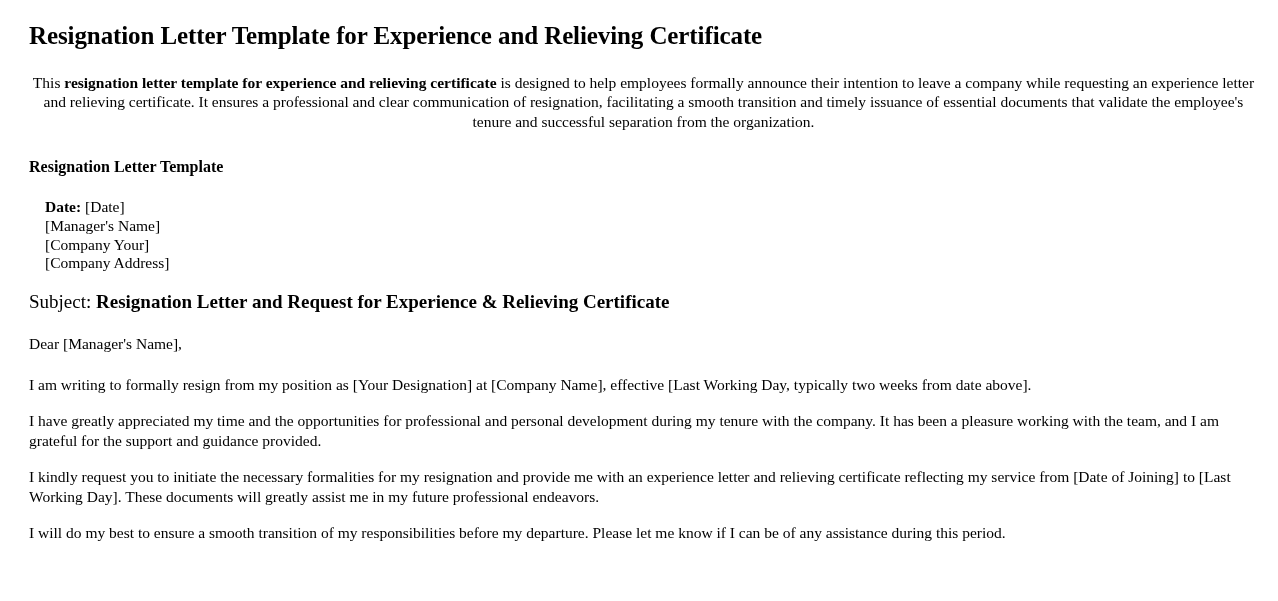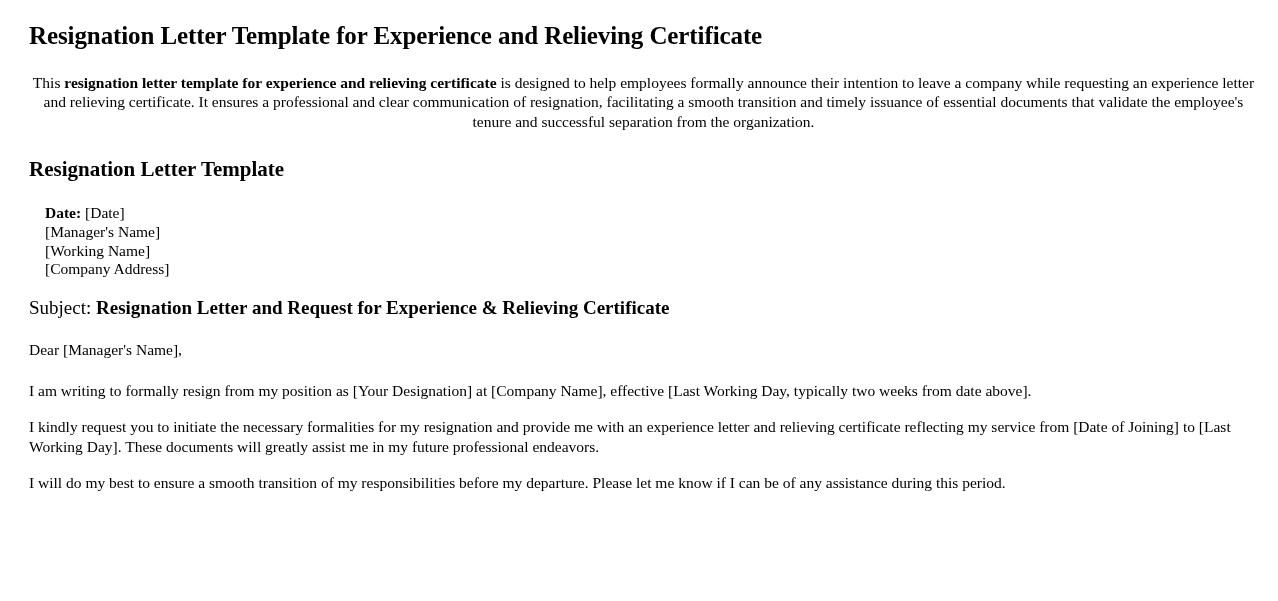--- a/index.html
+++ b/index.html
@@ -28,21 +28,21 @@
   p.intro {
     font-size: 15.5px;
     line-height: 1.26;
     margin: 0 0 26px 0;
     text-align: center;
   }
   p.intro b {
     font-weight: bold;
   }
   h2.section-title {
-    font-size: 21px;
+    font-size: 16px;
     font-weight: bold;
     margin: 0 0 22px 0;
     line-height: 1.2;
   }
   .block {
     font-size: 15.5px;
     line-height: 1.2;
     margin: 0 0 18px 16px;
   }
   .block .line {
@@ -75,25 +75,26 @@
 
   <h1 class="doc-title">Resignation Letter Template for Experience and Relieving Certificate</h1>
 
   <p class="intro"><span>This </span><b>resignation letter template for experience and relieving certificate</b><span> is designed to help employees formally announce their intention to leave a company while requesting an experience letter and relieving certificate. It ensures a professional and clear communication of resignation, facilitating a smooth transition and timely issuance of essential documents that validate the employee's tenure and successful separation from the organization.</span></p>
 
   <h2 class="section-title">Resignation Letter Template</h2>
 
   <div class="block">
     <span class="line"><span class="label-bold">Date:</span> <span>[Date]</span></span>
     <span class="line">[Manager's Name]</span>
-    <span class="line">[Working Name]</span>
+    <span class="line">[Company Your]</span>
     <span class="line">[Company Address]</span>
   </div>
 
   <p class="subject"><span>Subject:</span> <span class="subject-value">Resignation Letter and Request for Experience &amp; Relieving Certificate</span></p>
 
   <p class="salutation">Dear [Manager's Name],</p>
 
   <p class="para">I am writing to formally resign from my position as [Your Designation] at [Company Name], effective [Last Working Day, typically two weeks from date above].</p>
+  <p class="para">I have greatly appreciated my time and the opportunities for professional and personal development during my tenure with the company. It has been a pleasure working with the team, and I am grateful for the support and guidance provided.</p>
   <p class="para">I kindly request you to initiate the necessary formalities for my resignation and provide me with an experience letter and relieving certificate reflecting my service from [Date of Joining] to [Last Working Day]. These documents will greatly assist me in my future professional endeavors.</p>
   <p class="para">I will do my best to ensure a smooth transition of my responsibilities before my departure. Please let me know if I can be of any assistance during this period.</p>
 
 </div>
 
 </body></html>

